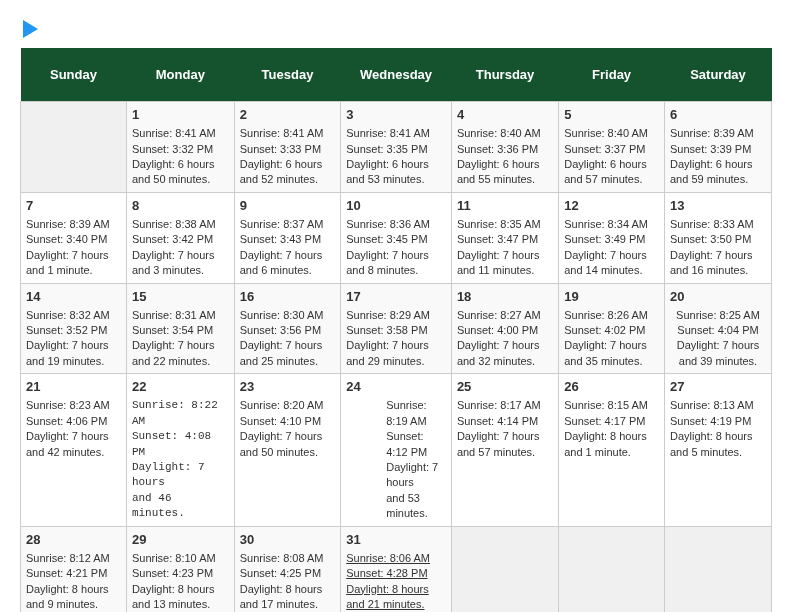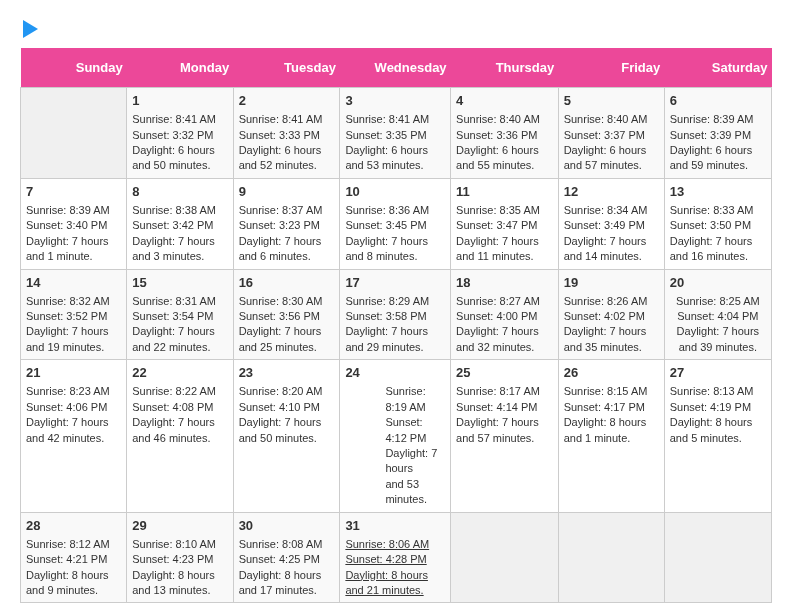--- a/index.html
+++ b/index.html
@@ -28,24 +28,24 @@
       font-size: 16px;
       font-weight: normal;
       color: #444;
     }
     table {
       width: 100%;
       border-collapse: collapse;
       font-size: 11px;
     }
     thead tr th {
-      background-color: #ec4899;
+      background-color: #14532d;
       color: #fff;
-      padding: 12px 4px;
-      text-align: right;
+      padding: 19px 4px;
+      text-align: center;
       font-size: 13px;
       font-weight: bold;
     }
     tbody tr td {
       border: 1px solid #ccc;
       vertical-align: top;
       padding: 4px 5px;
       width: 113px;
       min-height: 80px;
       color: #333;
@@ -188,21 +188,21 @@
         <td>
           <span class="day-number">8</span>
           <div class="day-info" style="white-space: pre-line;">Sunrise: 8:38 AM
 Sunset: 3:42 PM
 Daylight: 7 hours
 and 3 minutes.</div>
         </td>
         <td>
           <span class="day-number">9</span>
           <div class="day-info" style="white-space: pre-line;">Sunrise: 8:37 AM
-Sunset: 3:23 PM
+Sunset: 3:43 PM
 Daylight: 7 hours
 and 6 minutes.</div>
         </td>
         <td>
           <span class="day-number">10</span>
           <div class="day-info" style="white-space: pre-line;">Sunrise: 8:36 AM
 Sunset: 3:45 PM
 Daylight: 7 hours
 and 8 minutes.</div>
         </td>
@@ -282,21 +282,21 @@
       <tr>
         <td>
           <span class="day-number">21</span>
           <div class="day-info" style="white-space: pre-line;">Sunrise: 8:23 AM
 Sunset: 4:06 PM
 Daylight: 7 hours
 and 42 minutes.</div>
         </td>
         <td>
           <span class="day-number">22</span>
-          <div class="day-info" style="white-space: pre-line;">Sunrise: 8:22 AM
+          <div class="day-info" style="white-space: pre-line; font-family: Liberation Mono, monospace;">Sunrise: 8:22 AM
 Sunset: 4:08 PM
 Daylight: 7 hours
 and 46 minutes.</div>
         </td>
         <td>
           <span class="day-number">23</span>
           <div class="day-info" style="white-space: pre-line;">Sunrise: 8:20 AM
 Sunset: 4:10 PM
 Daylight: 7 hours
 and 50 minutes.</div>

